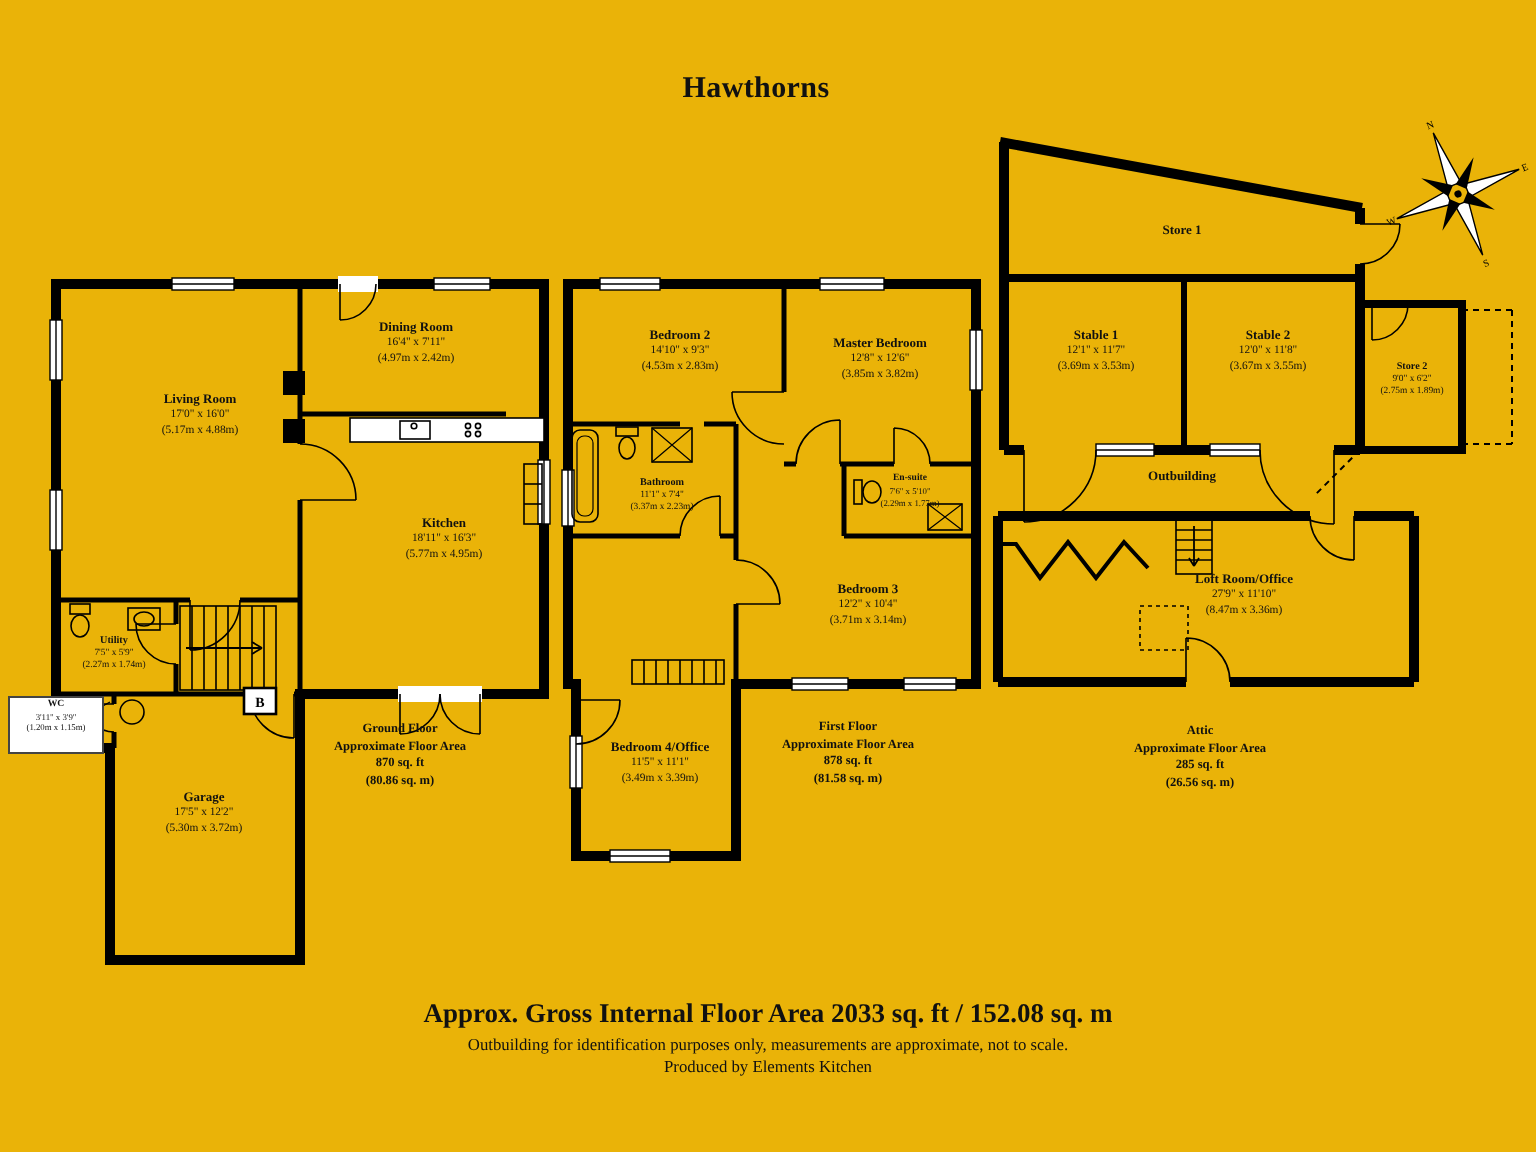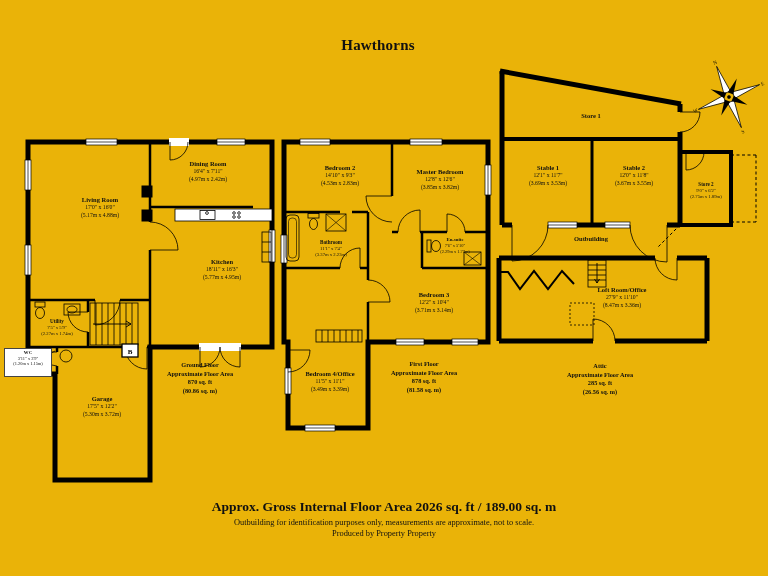--- a/index.html
+++ b/index.html
@@ -395,17 +395,17 @@
     <div class="rd">27'9" x 11'10"</div>
     <div class="rd">(8.47m x 3.36m)</div>
   </div>
   <div class="area-lbl" style="left:600px;top:379px">
     <div>Attic</div>
     <div>Approximate Floor Area</div>
     <div>285 sq. ft</div>
     <div>(26.56 sq. m)</div>
   </div>
 
-  <div id="footer-1" class="footer">Approx. Gross Internal Floor Area 2026 sq. ft / 189.00 sq. m</div>
+  <div id="footer-1" class="footer">Approx. Gross Internal Floor Area 2033 sq. ft / 152.08 sq. m</div>
   <div id="footer-2" class="footer">Outbuilding for identification purposes only, measurements are approximate, not to scale.</div>
-  <div id="footer-3" class="footer">Produced by Property Property</div>
+  <div id="footer-3" class="footer">Produced by Elements Kitchen</div>
 
 </div>
 
 </body></html>

